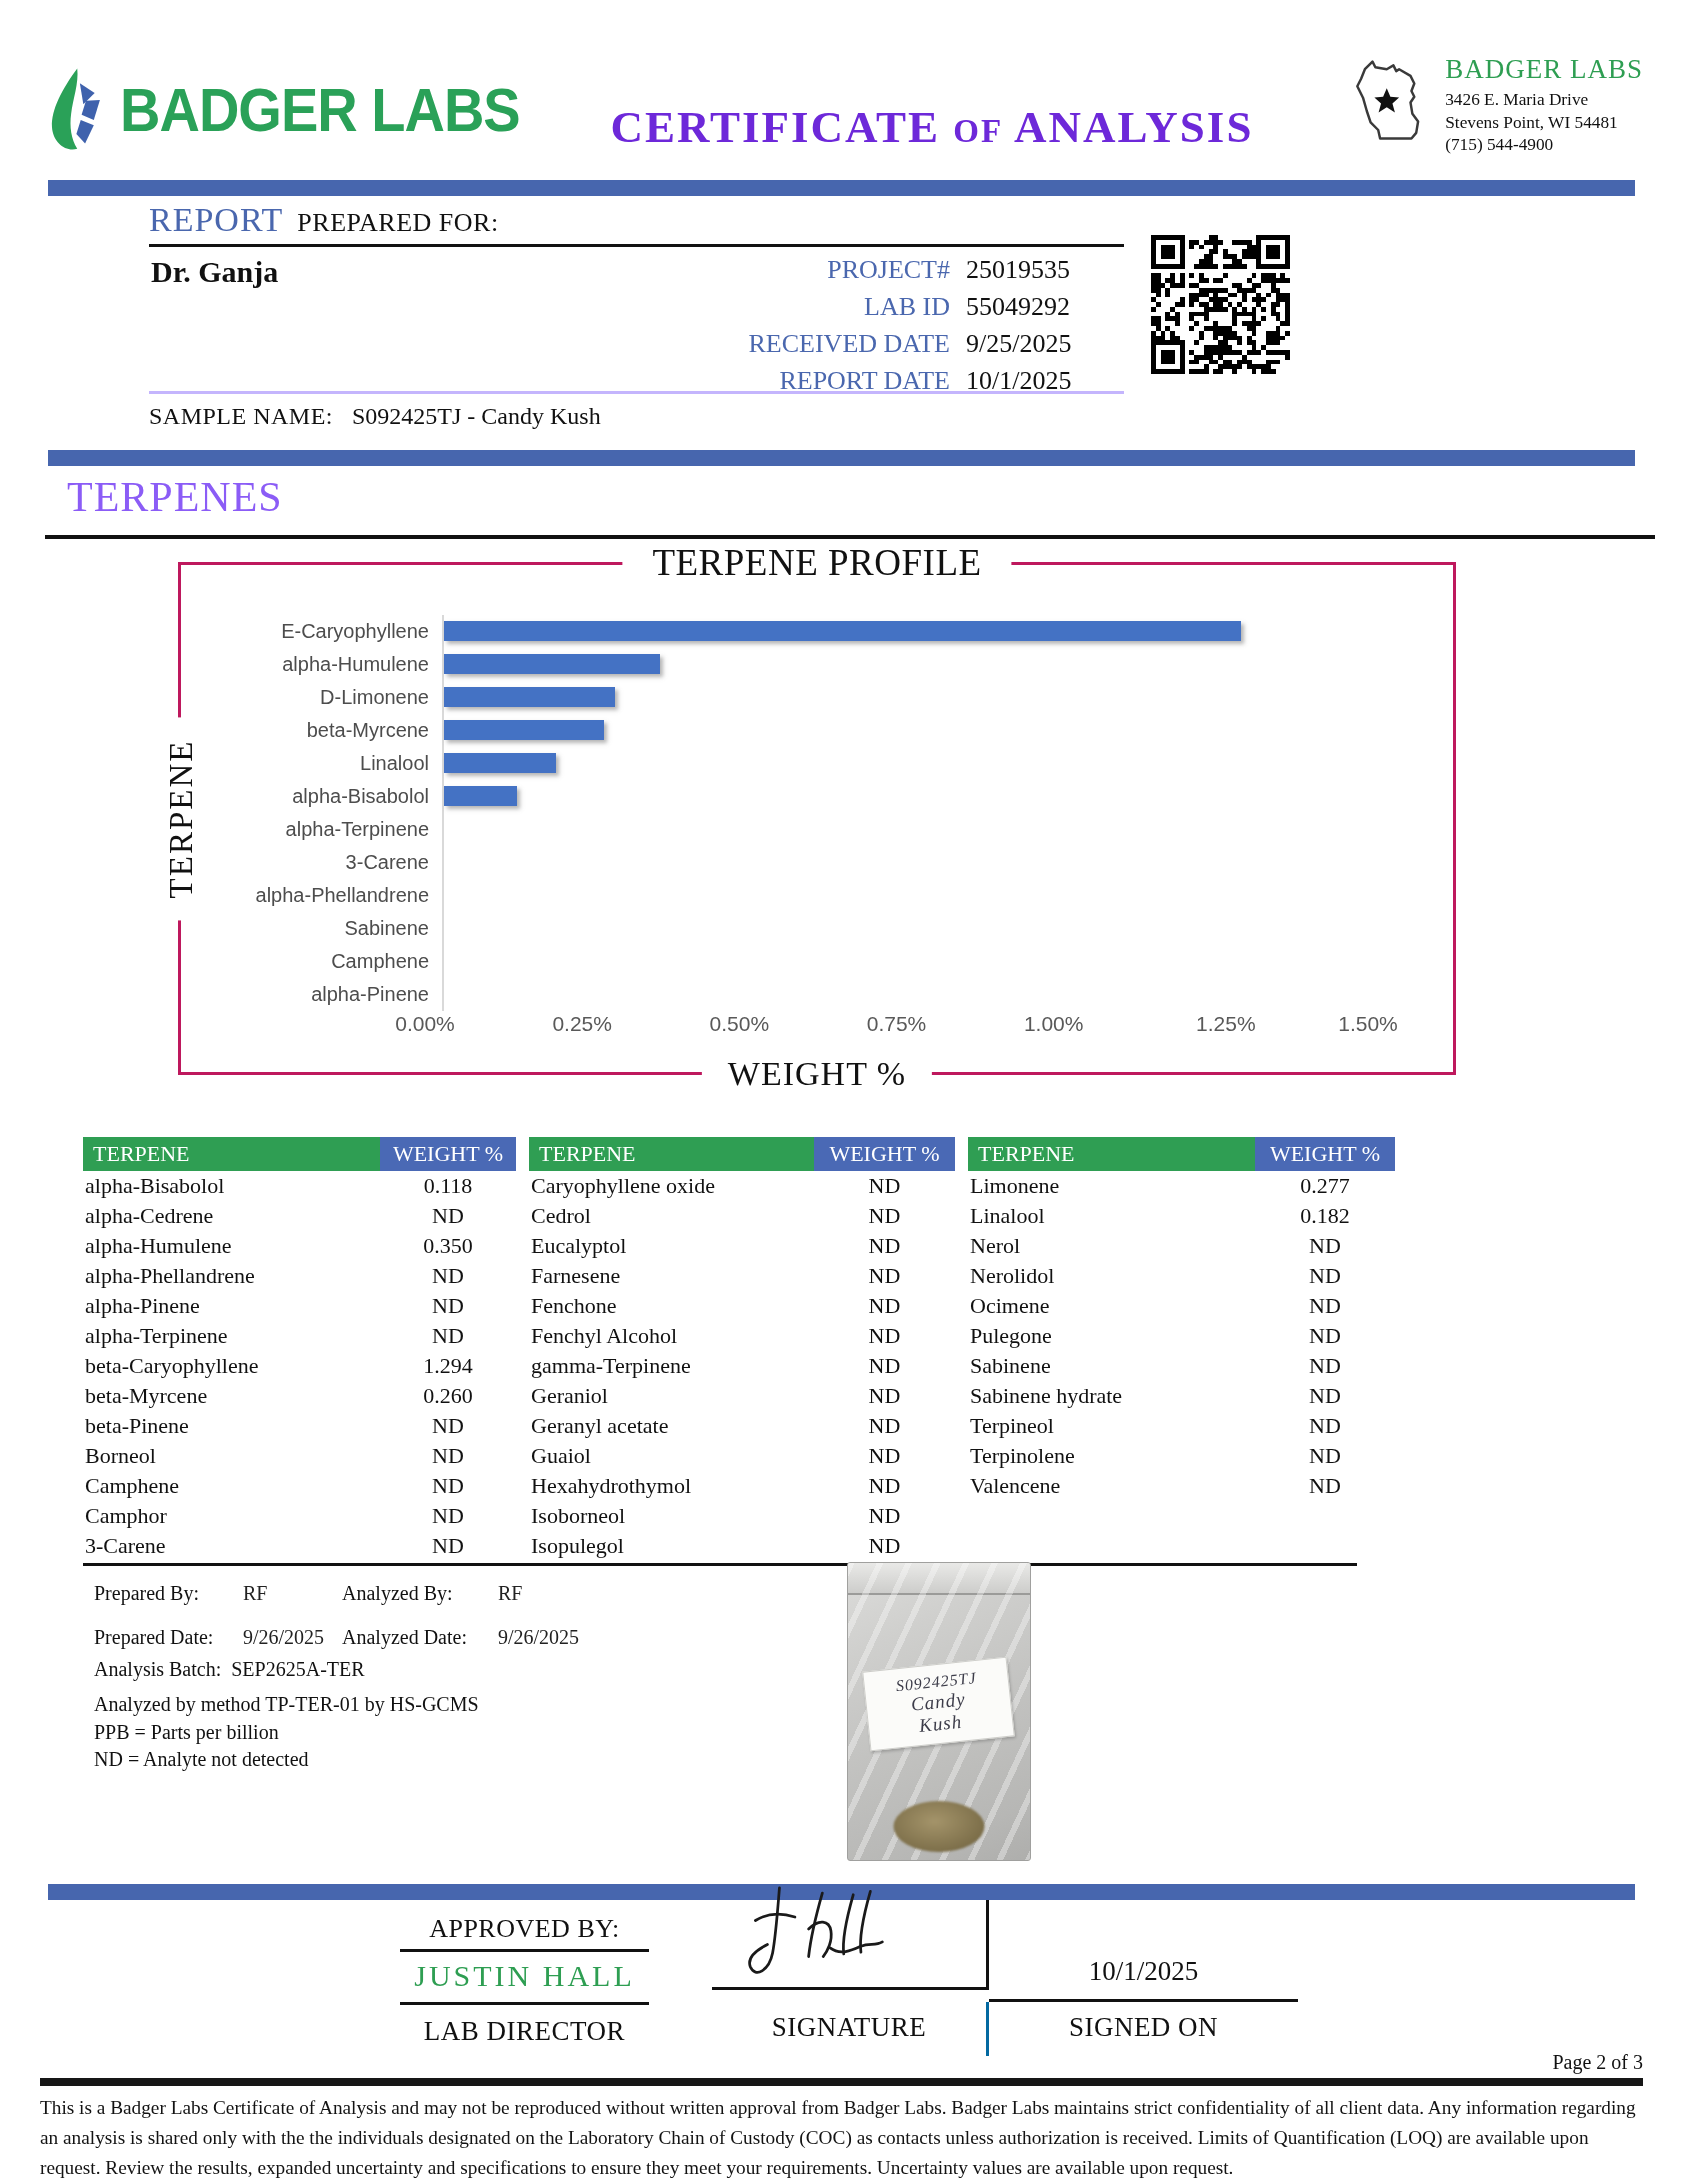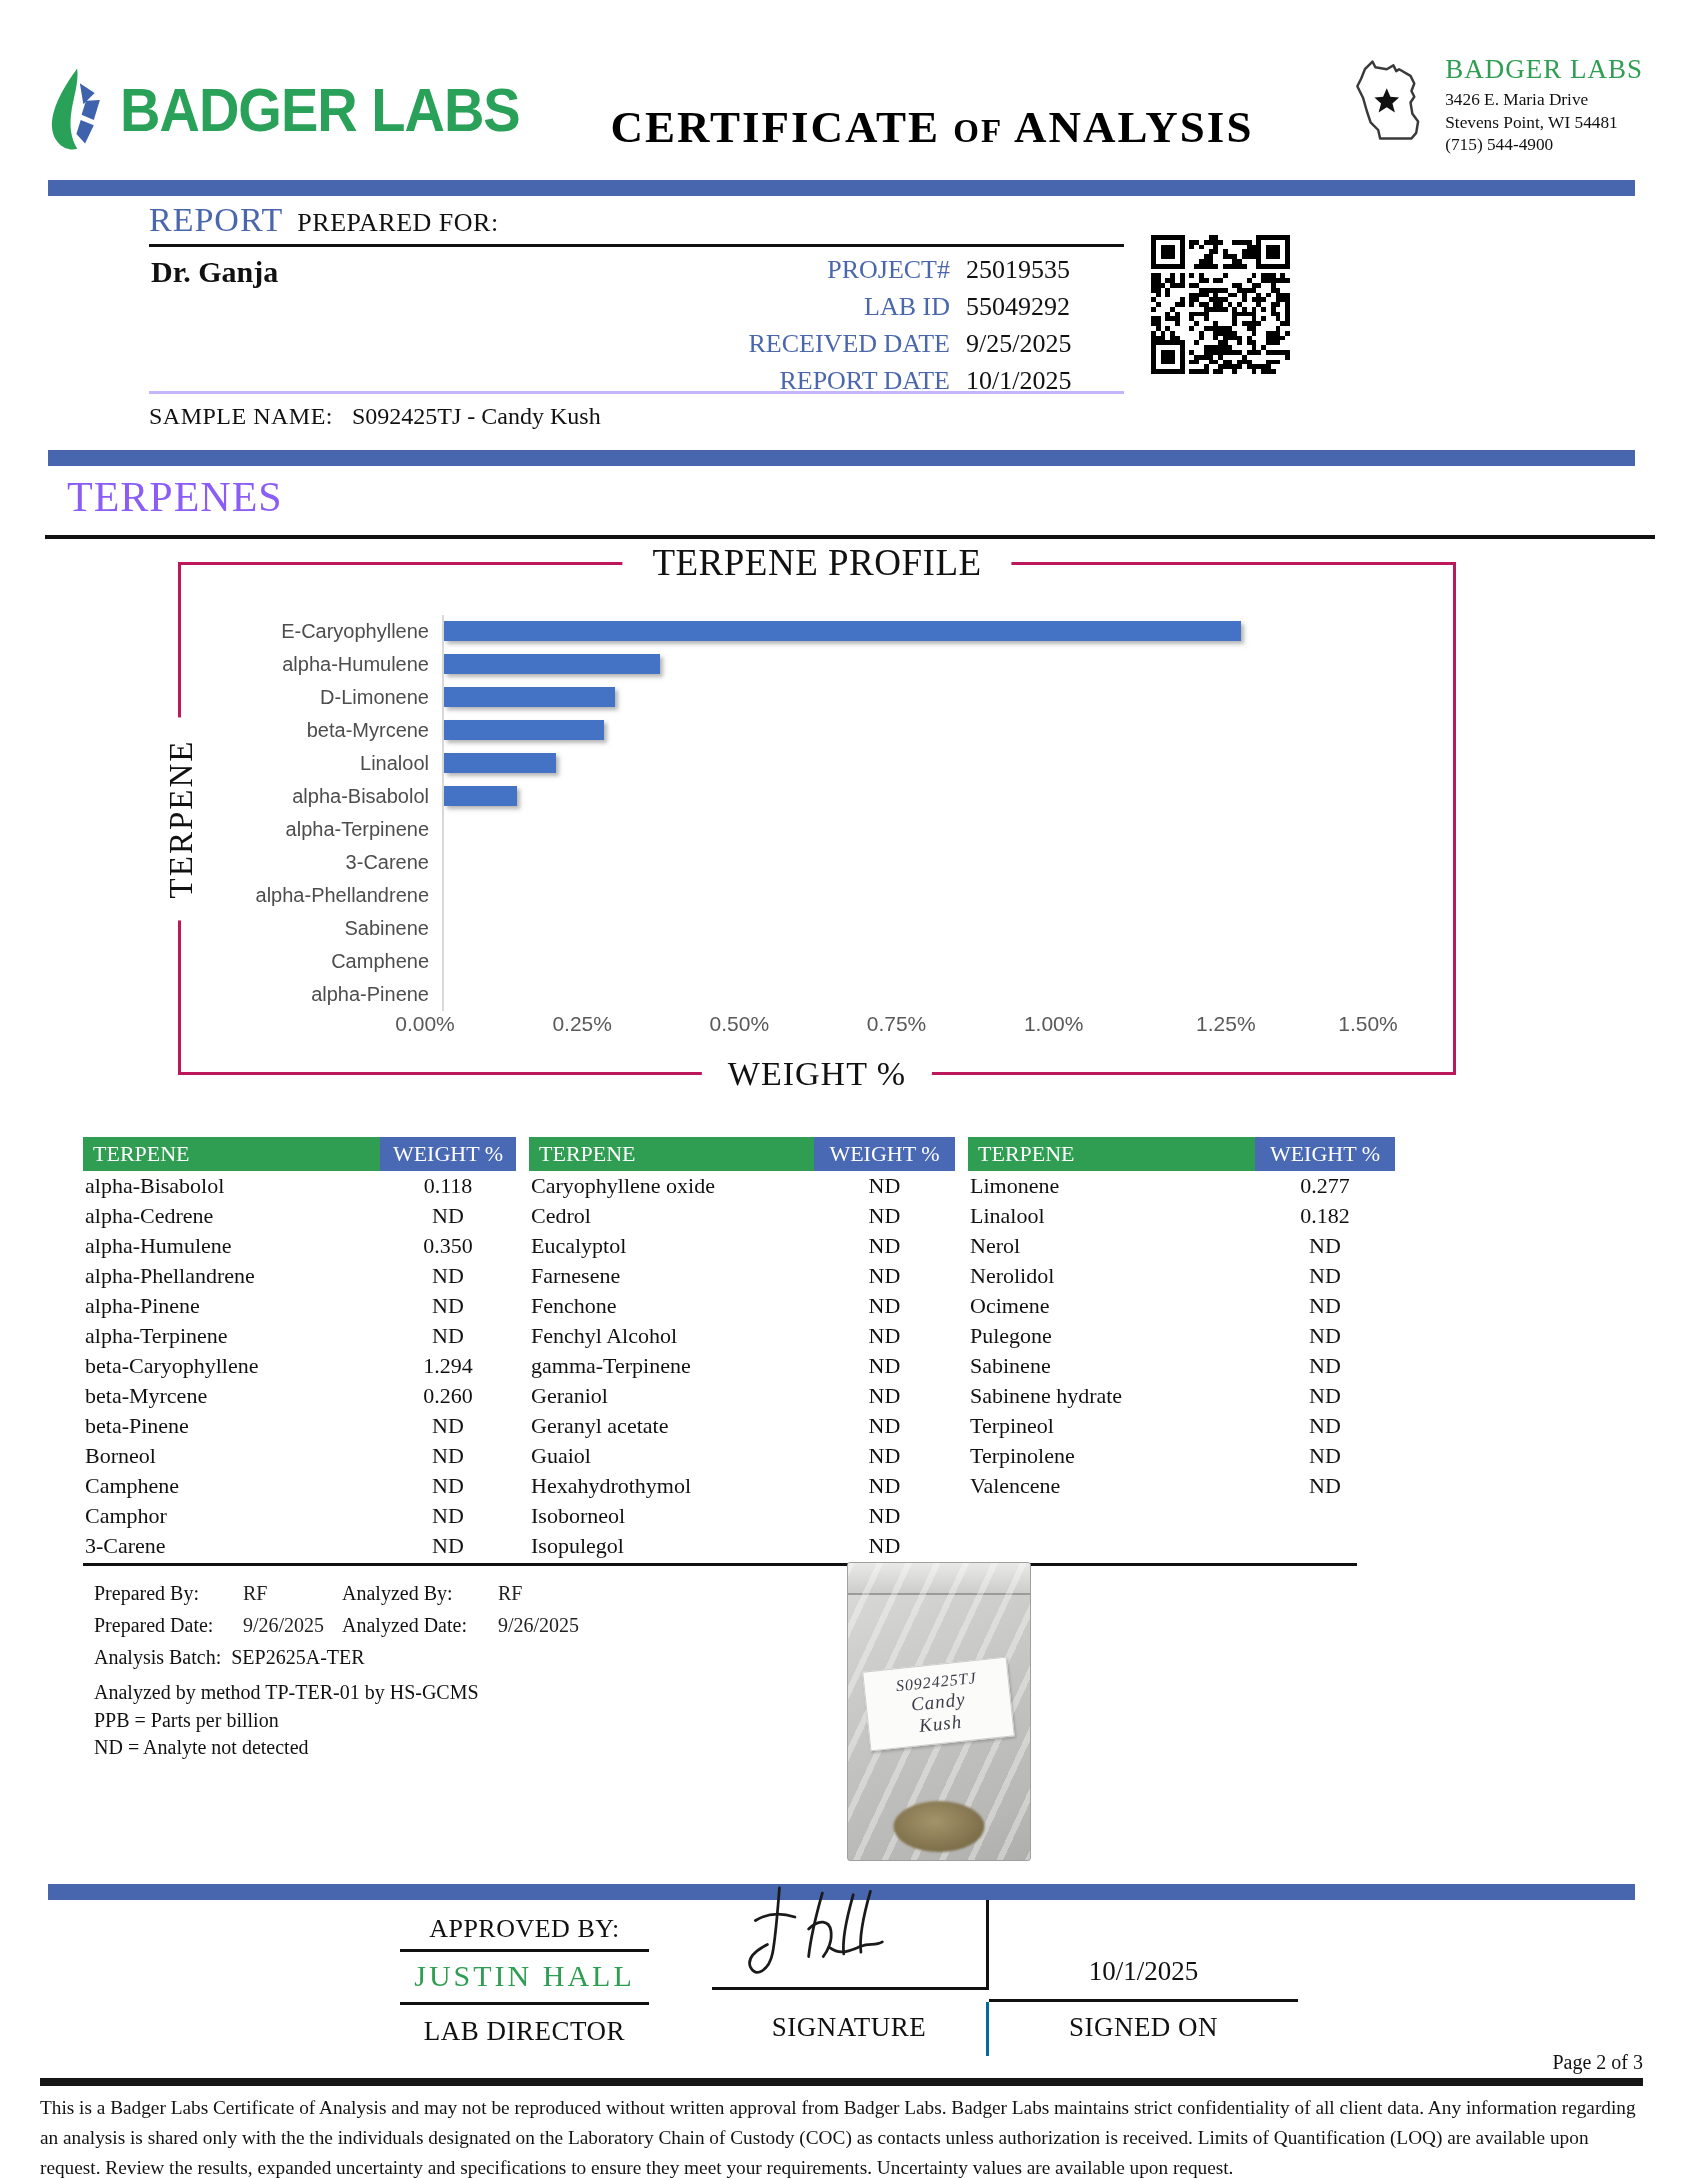--- a/index.html
+++ b/index.html
@@ -6,21 +6,21 @@
   .page{position:relative;width:1683px;height:2178px;background:#ffffff;margin:0 auto;
         font-family:"Liberation Serif",serif;color:#111;overflow:hidden;}
 
   
   .header{position:absolute;top:50px;left:45px;right:40px;display:flex;align-items:flex-start;}
   .h-left{display:flex;align-items:center;gap:14px;margin-top:14px;}
   .logo-leaf{width:61px;height:91px;}
   .logo-word{font-family:"Liberation Sans",sans-serif;font-weight:bold;font-size:56px;
              color:#2aa158;letter-spacing:-1px;transform:scaleY(1.08);}
   .h-center{flex:1;text-align:center;margin-top:51px;}
-  .coa-title{font-weight:bold;font-size:45px;letter-spacing:2px;color:#000000;white-space:nowrap;text-align:center;}
+  .coa-title{font-weight:bold;font-size:45px;letter-spacing:2px;color:#6d28d9;white-space:nowrap;text-align:center;}
   .coa-title .of{font-size:33px;}
   .h-right{display:flex;gap:6px;align-items:flex-start;margin-top:2px;}
   .wi-map{width:95px;height:99px;}
   .addr{line-height:1.3;}
   .addr .labname{font-size:27px;color:#2e9e52;letter-spacing:1px;margin-bottom:2px;}
   .addr .aline{font-size:17.3px;color:#111;}
 
   .bluebar{position:absolute;left:48px;right:48px;height:16px;background:#4766ae;}
   .bar1{top:180px;} .bar2{top:450px;} .bar3{top:1884px;}
 
@@ -75,21 +75,21 @@
   .tg2{width:426px;grid-template-columns:285px 141px;}
   .tg3{width:427px;grid-template-columns:287px 140px;}
   .th-t{background:#2f9e53;color:#fff;font-size:22px;height:34px;line-height:34px;padding-left:10px;}
   .th-w{background:#4a69b5;color:#fff;font-size:22px;height:34px;line-height:34px;text-align:center;}
   .td-n{font-size:22px;height:30px;line-height:30px;padding-left:2px;white-space:nowrap;}
   .td-v{font-size:22px;height:30px;line-height:30px;text-align:center;}
   .t-endline{border-top:3px solid #111;margin-top:2px;}
 
   
   .notes{position:absolute;top:1582px;left:94px;width:713px;font-size:20px;}
-  .n-grid{display:grid;grid-template-columns:149px 99px 156px auto;row-gap:9px;}
+  .n-grid{display:grid;grid-template-columns:149px 99px 156px auto;row-gap:21px;}
   .n-grid .nv{color:#222;}
   .n-batch{margin-top:9px;display:flex;gap:10px;}
   .n-free{margin-top:10px;font-size:20px;line-height:1.38;}
 
   
   .photo{position:absolute;top:1562px;left:847px;width:182px;height:297px;
          background:linear-gradient(155deg,#dddddb 0%,#cfcfcd 25%,#c2c2c0 55%,#b7b7b5 85%,#aeaeac 100%);
          border:1px solid #a0a09e;border-radius:3px;overflow:hidden;}
   .photo .seal{position:absolute;top:0;left:0;right:0;height:30px;
          background:linear-gradient(#e9e9e7,#cdcdcb);border-bottom:2px solid #9b9b99;}

